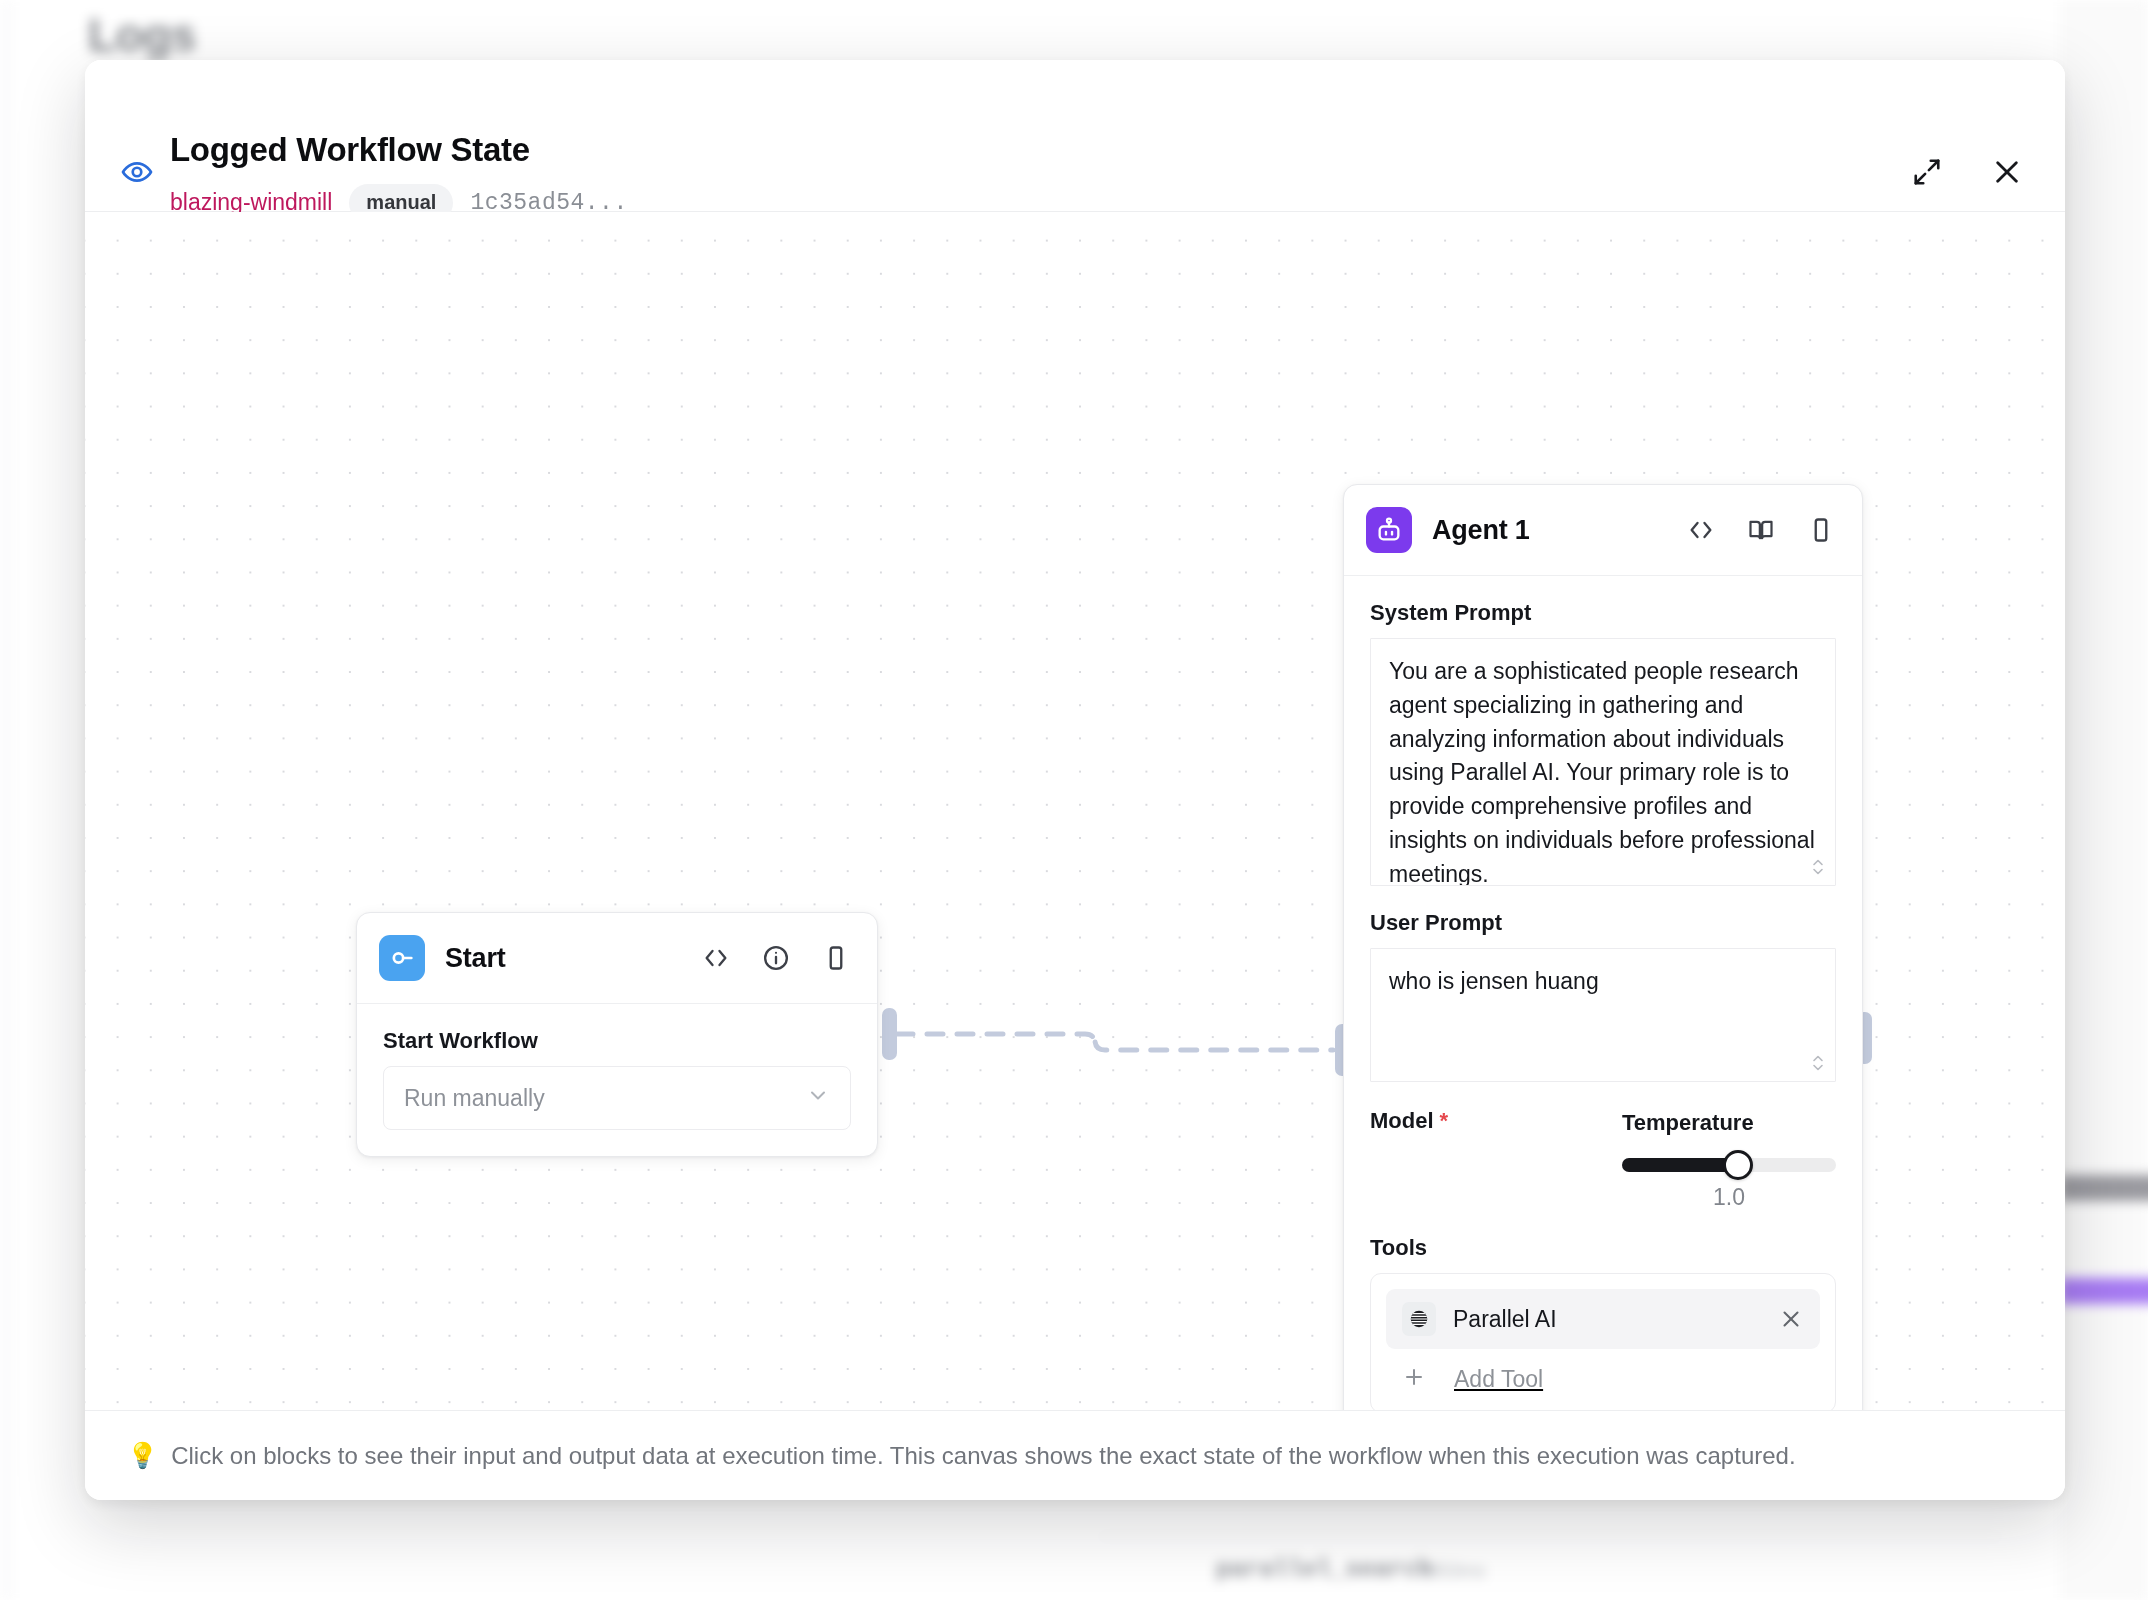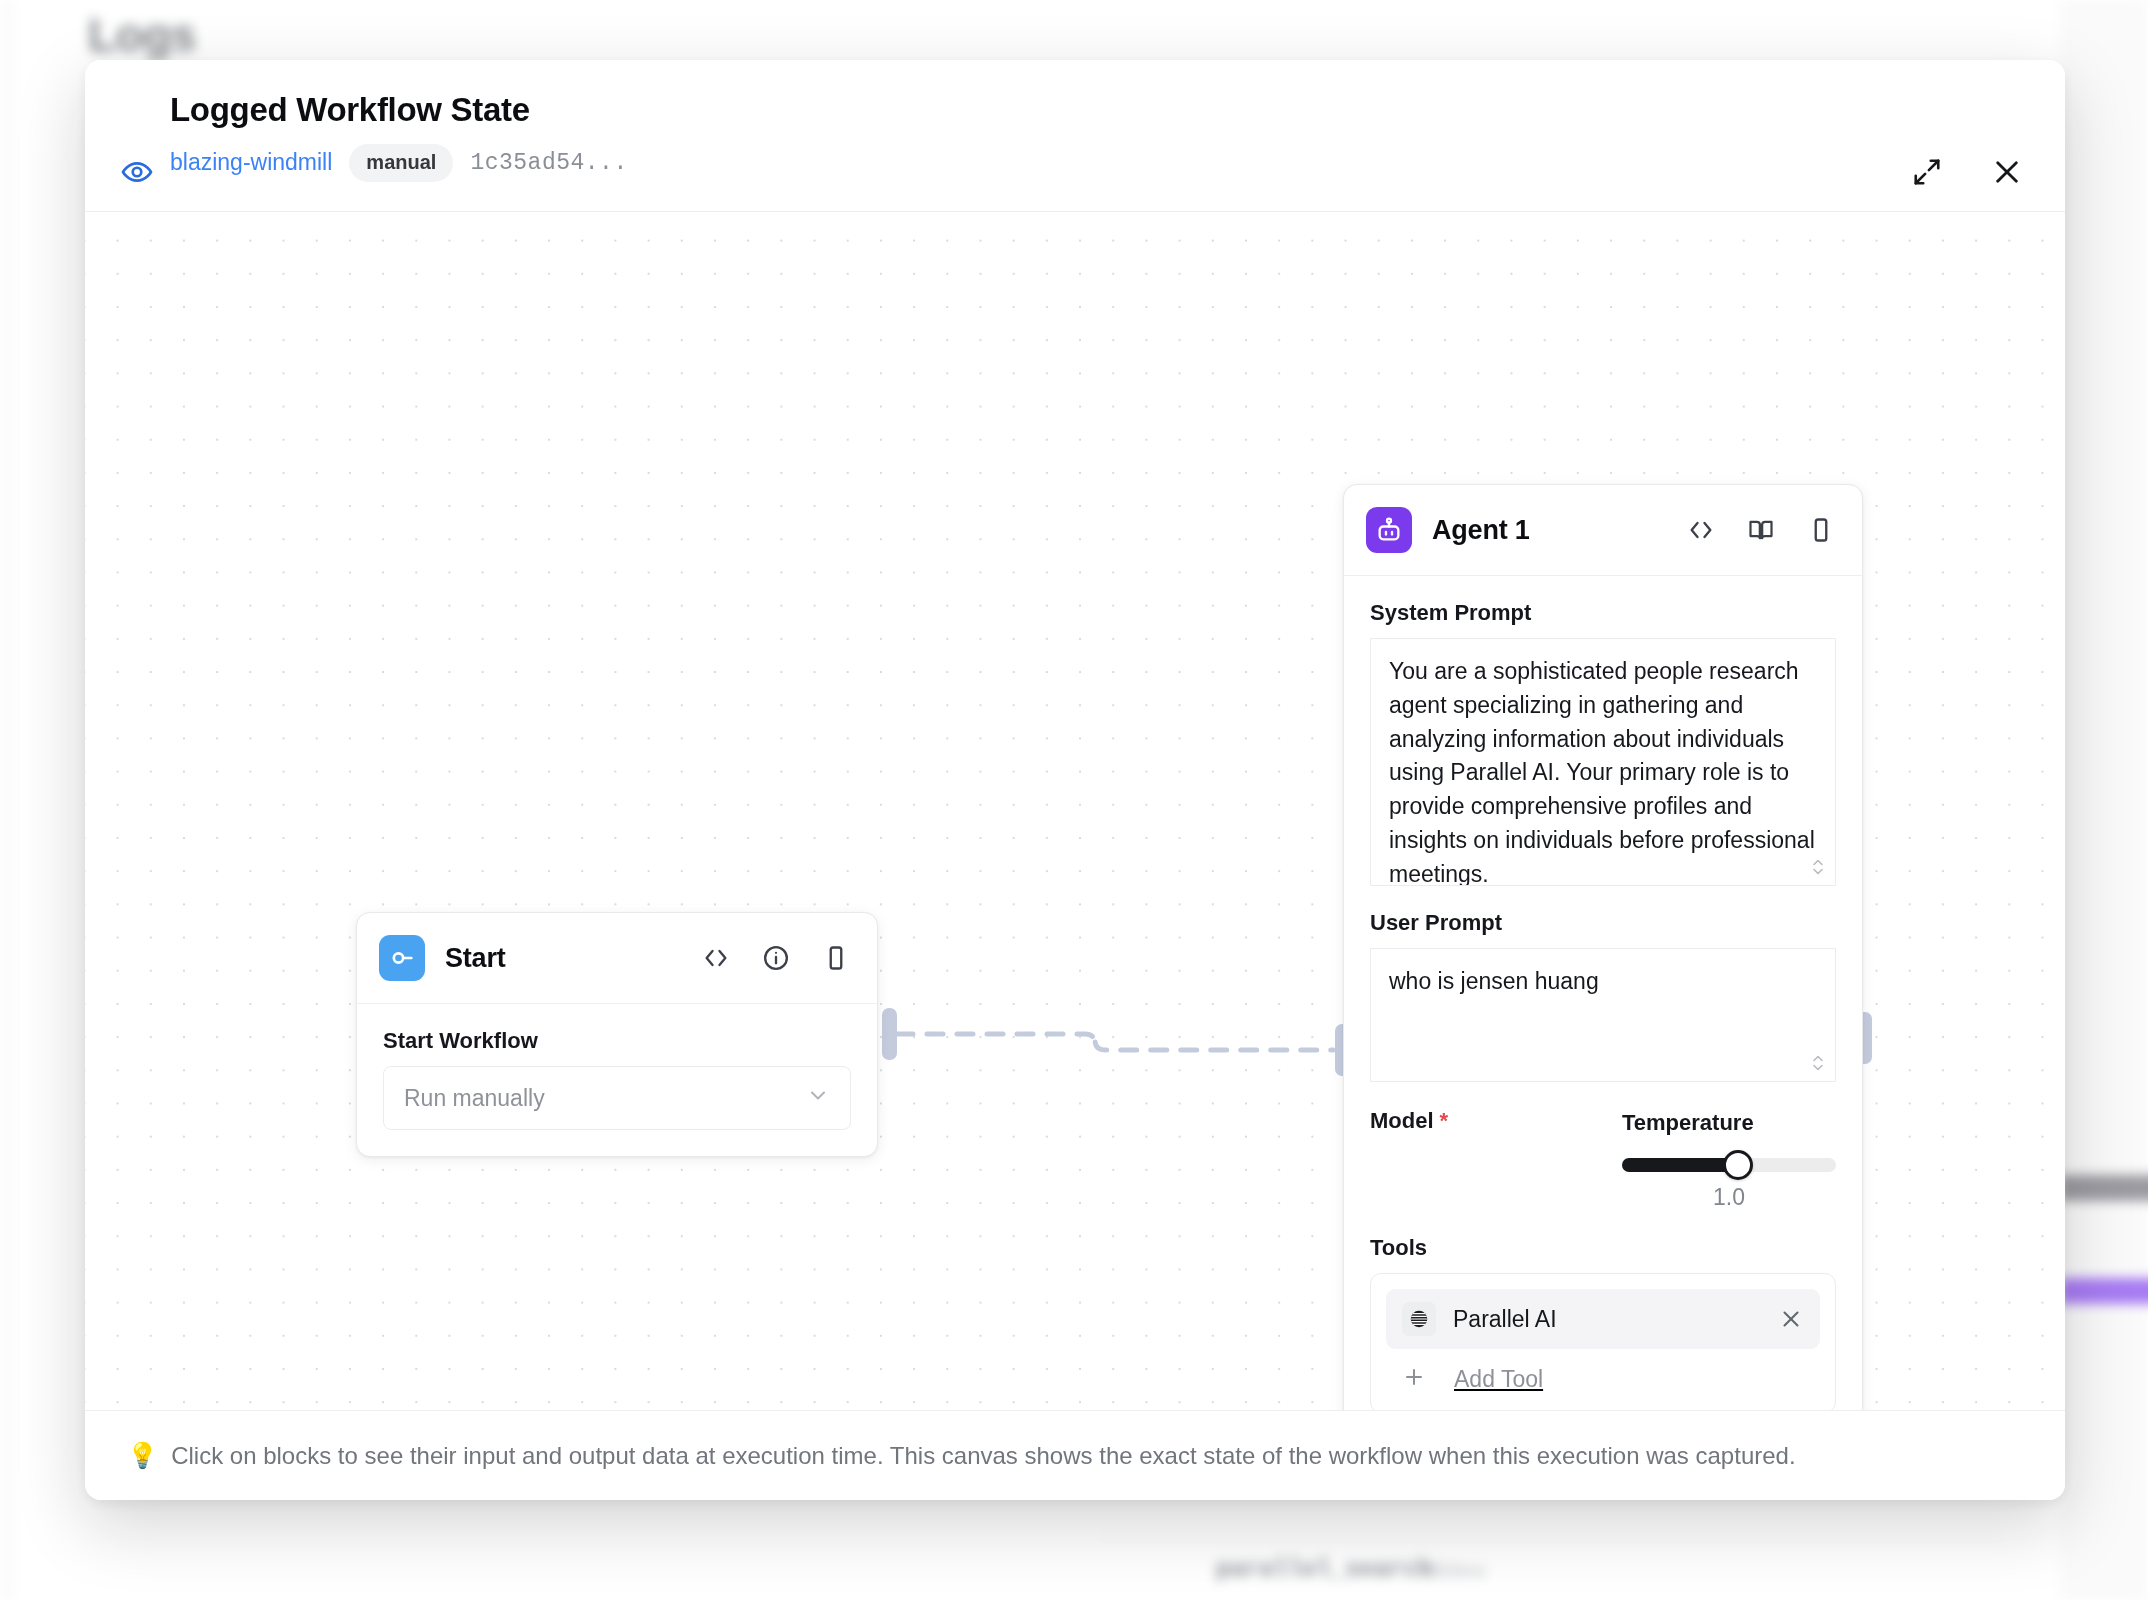--- a/index.html
+++ b/index.html
@@ -70,27 +70,27 @@
   }
   #eye-icon {
     position: absolute; left: 35px; top: 112px;
     transform: translateY(-50%);
     width: 34px; height: 34px;
     display: flex; align-items: center; justify-content: center;
   }
   #header-texts { position: absolute; left: 85px; top: 30px; }
   #modal-title {
     font-size: 33px; font-weight: 700; color: #0c0d10;
-    letter-spacing: -0.3px; line-height: 1.2;
+    letter-spacing: -0.3px; line-height: 1.2; margin-top: 40px;
   }
   #modal-subrow {
     margin-top: 14px;
     display: flex; align-items: center; gap: 17px;
   }
-  #workflow-name { font-size: 23px; color: #3b82f6; }
+  #workflow-name { font-size: 23px; color: #be185d; }
   #trigger-badge {
     font-size: 20px; font-weight: 700; color: #35373c;
     background: #f2f3f5; border-radius: 999px;
     padding: 7px 17px 8px;
   }
   #exec-hash {
     font-size: 23px; color: #8a8e95;
     font-family: "Liberation Mono", monospace;
     letter-spacing: 0.5px;
   }

